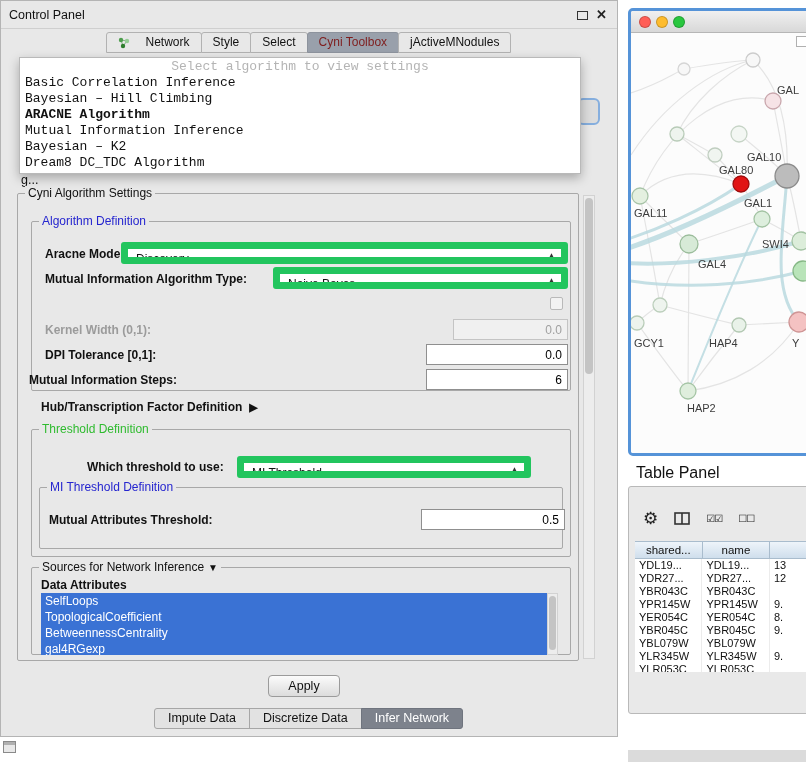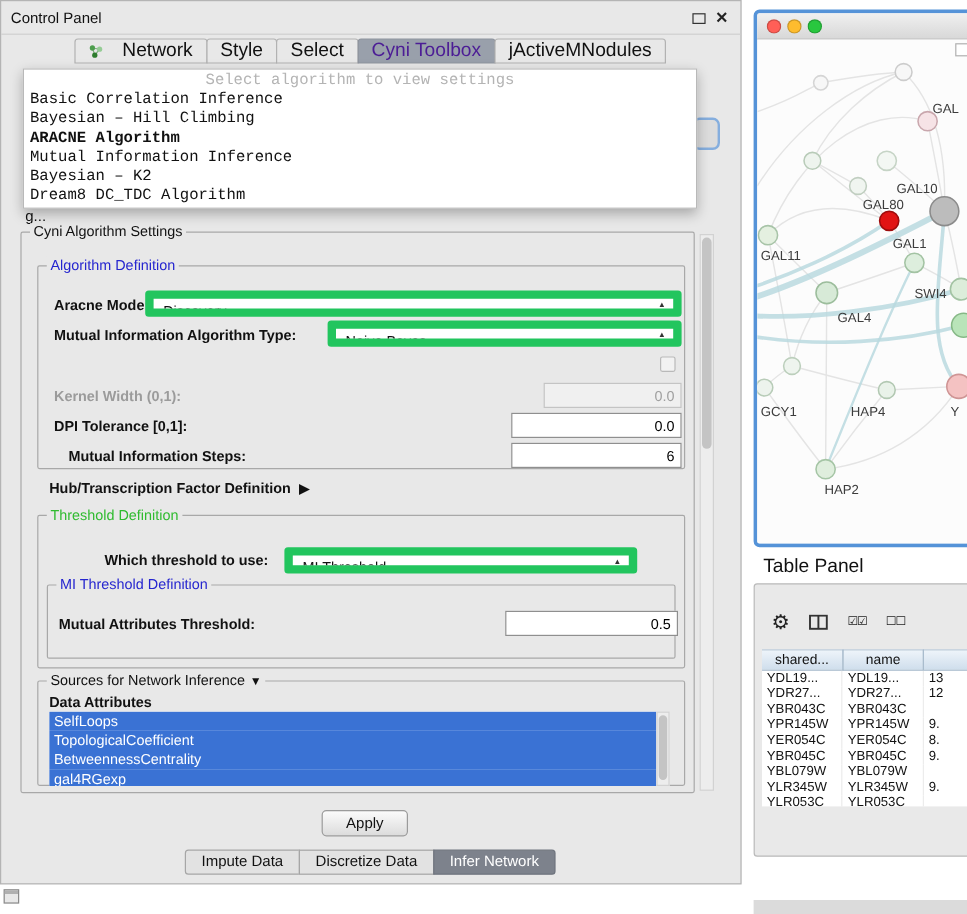--- a/index.html
+++ b/index.html
@@ -13,23 +13,23 @@
 
   
   #control-panel{position:absolute;left:0;top:0;width:618px;height:737px;background:#e8e8e8;
                  border:1px solid #b4b4b4;}
   .cp-titlebar{position:absolute;left:0;top:0;right:0;height:28px;border-bottom:1px solid #cfcfcf;}
   .cp-title{position:absolute;left:8px;top:7px;font-size:12.5px;}
   .float-btn{position:absolute;right:29px;top:10px;width:11px;height:9px;border:1.5px solid #333;}
   .close-btn{position:absolute;right:10px;top:6px;font-size:13px;font-weight:bold;color:#222;cursor:default;}
 
   #top-tabs{position:absolute;left:0;right:0;top:31px;display:flex;justify-content:center;}
-  .tab{height:21px;line-height:19px;padding:0 11px;font-size:16px;background:#e8e8e8;
+  .tab{height:21px;line-height:19px;padding:0 11px;font-size:12px;background:#e8e8e8;
        border:1px solid #b2b2b2;margin-left:-1px;border-radius:3px 3px 0 0;display:flex;align-items:center;gap:16px;}
-  .tab.sel{background:var(--tabgray);color:#4c1d95;border-color:#8d939d;}
+  .tab.sel{background:var(--tabgray);color:#7f1d1d;border-color:#8d939d;}
   .net-ico{display:inline-flex;}
 
   .clip-frag{position:absolute;left:20px;top:172px;height:14px;overflow:hidden;font-size:12.5px;}
   .frag-btn{position:absolute;left:576px;top:97px;width:23px;height:27px;border:2px solid #85aede;
             border-radius:6px;background:#dcdcdc;}
 
   
   .group{position:absolute;border:1px solid #a8a8a8;border-radius:2px;}
   .gtitle{position:absolute;font-size:12px;background:#e8e8e8;padding:0 3px;white-space:nowrap;z-index:3;}
   .gtitle.blue{color:var(--blue-title);}
@@ -173,21 +173,21 @@
   </div>
 
   <span class="checkbox" style="left:549px;top:296px;"></span>
 
   <span class="flabel dis" style="left:44px;top:322px;">Kernel Width (0,1):</span>
   <input class="tfield dis" style="left: 452px; top: 318px; width: 115px;" readonly="" value="0.0">
 
   <span class="flabel" style="left:44px;top:347px;">DPI Tolerance [0,1]:</span>
   <input class="tfield" style="left: 425px; top: 343px; width: 142px;" readonly="" value="0.0">
 
-  <span class="flabel" style="left:56px;top:372px;text-align:right;">Mutual Information Steps:</span>
+  <span class="flabel" style="left:28px;top:372px;text-align:right;">Mutual Information Steps:</span>
   <input class="tfield" style="left: 425px; top: 368px; width: 142px;" readonly="" value="6">
 
   <div class="hub-row">
     <span>Hub/Transcription Factor Definition</span><span class="tri">▶</span>
   </div>
 
   <div class="group" id="g-threshold"></div>
   <span class="gtitle green" style="left:38px;top:421px;">Threshold Definition</span>
 
   <span class="flabel" style="left:86px;top:459px;">Which threshold to use:</span>

